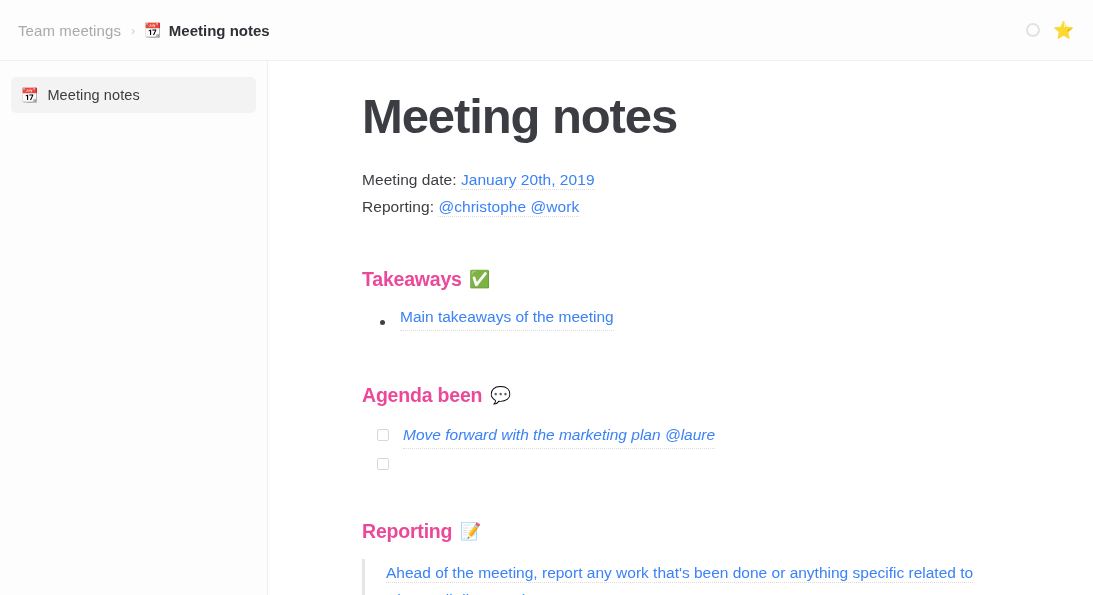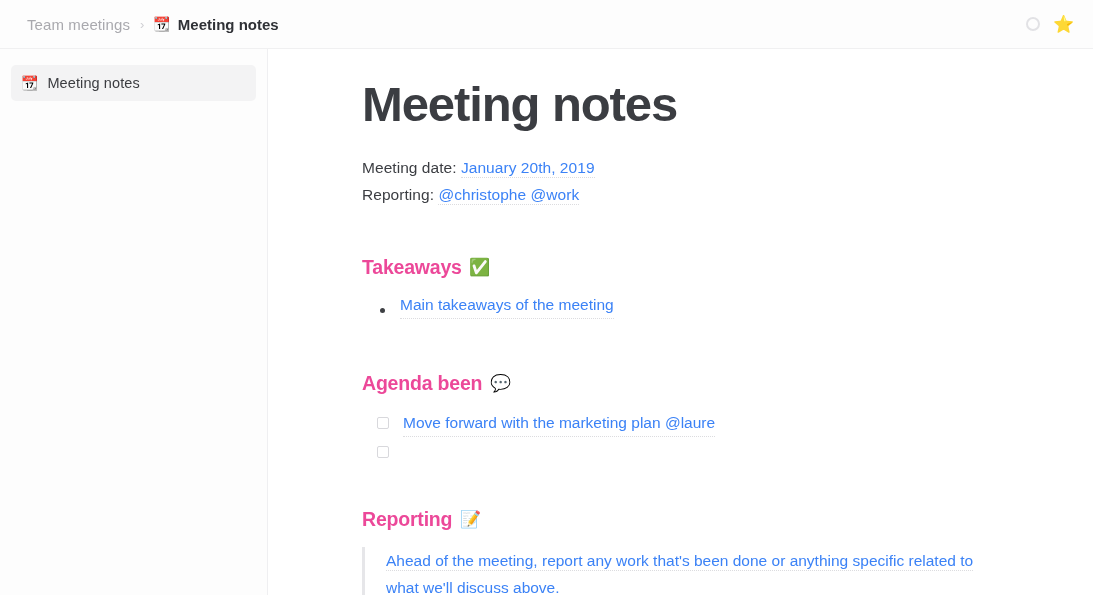--- a/index.html
+++ b/index.html
@@ -9,26 +9,26 @@
     height: 595px;
     overflow: hidden;
     background: #ffffff;
     font-family: "Liberation Sans", sans-serif;
     -webkit-font-smoothing: antialiased;
   }
 
   
   .topbar {
     position: relative;
-    height: 49px;
+    height: 61px;
     width: 1093px;
     background: #fdfdfd;
     border-bottom: 1px solid #f0f0f1;
     display: flex;
-    padding: 0 16px 0 27px;
+    padding: 0 16px 0 18px;
   }
 
   .breadcrumb {
     display: flex;
     align-items: center;
     flex: 1;
     min-width: 0;
   }
 
   .crumb-root {
@@ -194,21 +194,21 @@
 
   .bullet-dot {
     width: 5px;
     height: 5px;
     border-radius: 50%;
     background: #3e4044;
     margin: 9px 15px 0 0;
     flex: 0 0 auto;
   }
 
-  .todo-list { margin-top: 16px; }
+  .todo-list { margin-top: 16px; font-style: italic; }
 
   .todo-row {
     display: flex;
     align-items: flex-start;
     font-size: 15.5px;
     line-height: 24px;
     margin-bottom: 3px;
   }
 
   .todo-box {

